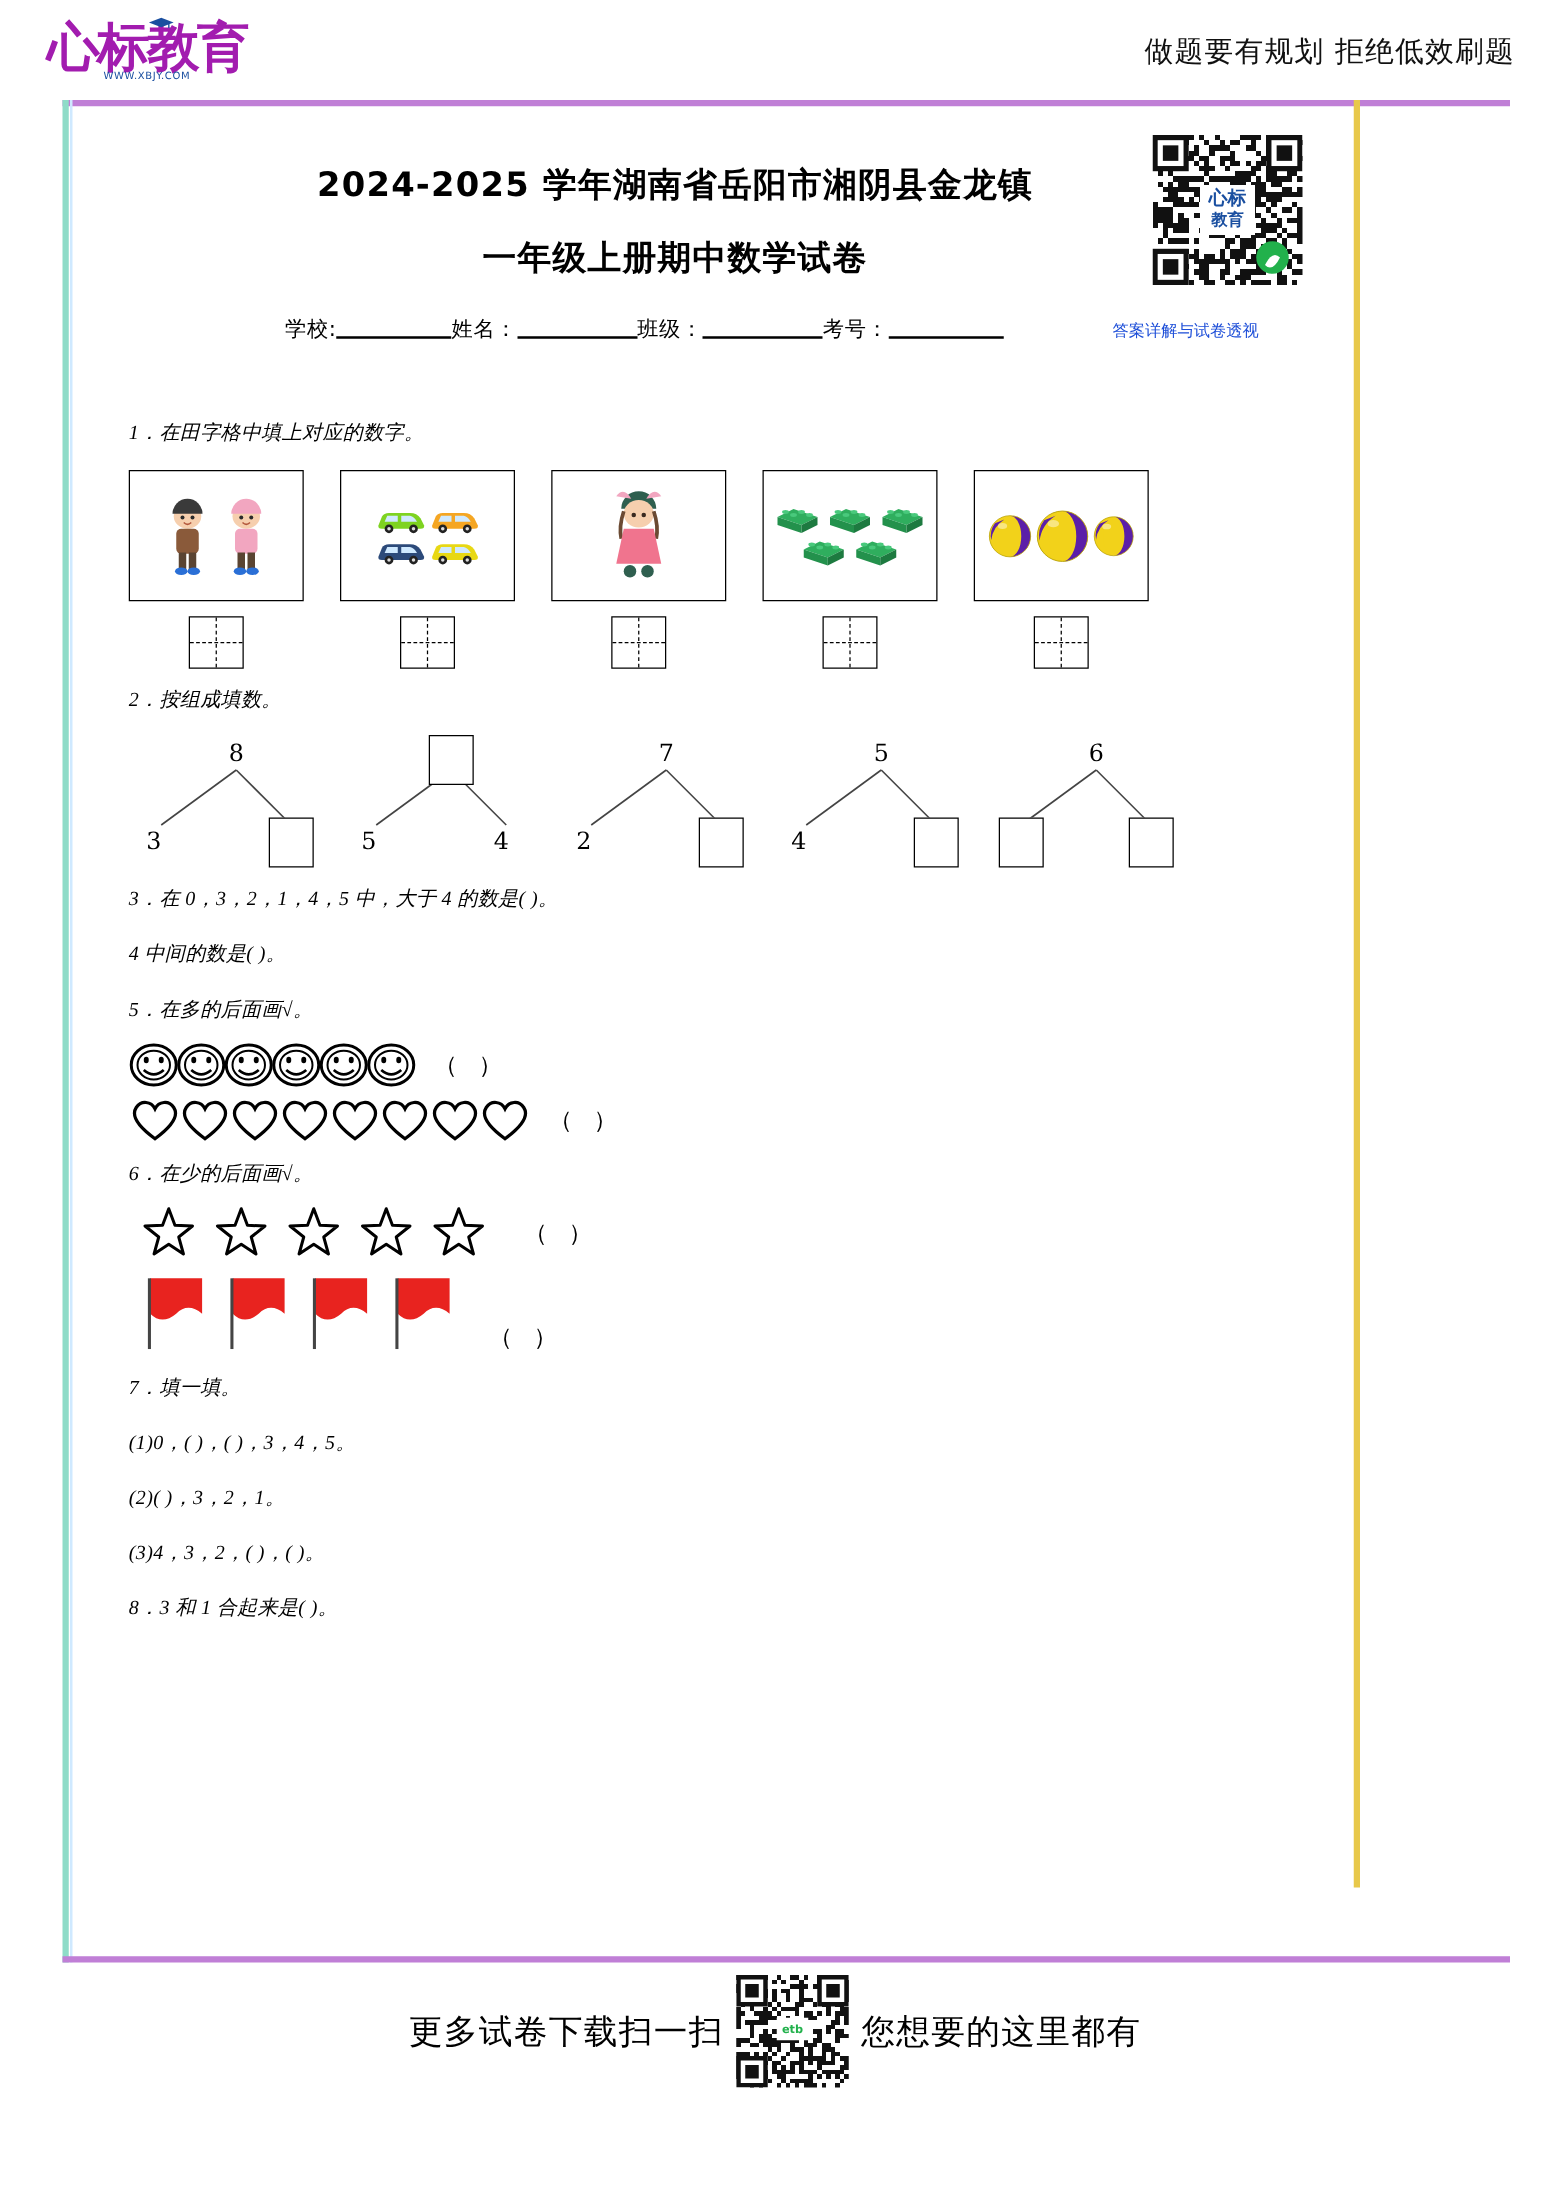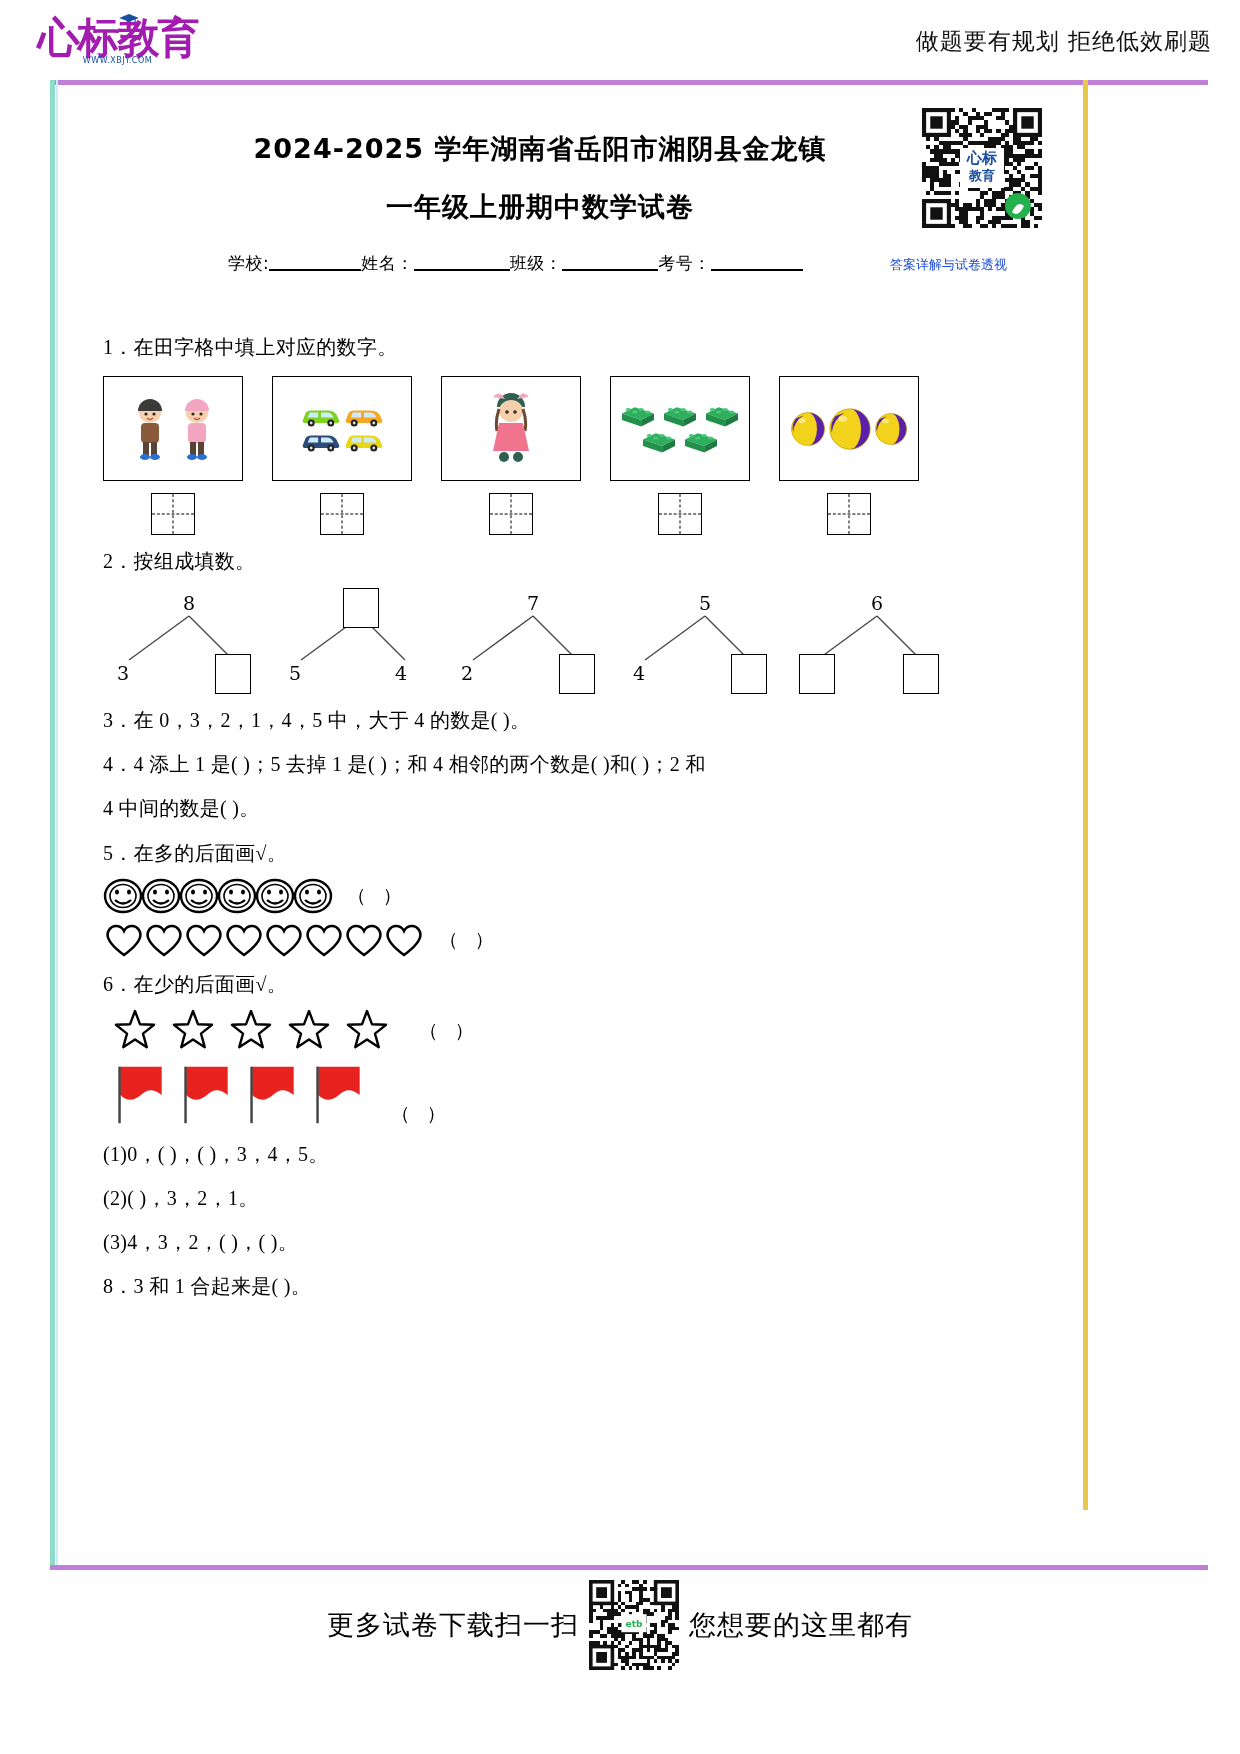--- a/index.html
+++ b/index.html
@@ -111,24 +111,25 @@
     position:absolute; left:103px; top:330px; width:960px;
   }
   .sec-head {
     font-family:"DejaVu Sans", sans-serif;
     font-weight:bold;
     font-size:20px;
     margin:0 0 14px 0;
     letter-spacing:1px;
   }
   .q {
-    font-size:20px;
+    font-size:16px;
     line-height:34px;
     margin:0 0 6px 0;
     letter-spacing:0.3px;
+    font-style:italic;
   }
   .q.spaced { margin-top:9px; }
   .ql { line-height:38px; }
 
   
   .pic-row { display:flex; gap:29px; margin:12px 0 0 0; }
   .pic-box {
     width:140px; height:105px;
     border:1.5px solid #000;
     background:#fff;
@@ -910,21 +911,20 @@
           <line x1="86" y1="2" x2="130" y2="46" stroke="#444" stroke-width="1.3"></line>
         </svg>
         <div class="top-val">6</div>
         <div class="legbox l"></div>
         <div class="legbox r"></div>
       </div>
     </div>
 
   <div class="q spaced ql">3．在 0，3，2，1，4，5 中，大于 4 的数是(            )。</div>
 
-  <div class="q ql">4．4 添上 1 是(            )；5 去掉 1 是(            )；和 4 相邻的两个数是(            )和(            )；2 和</div>
   <div class="q ql">4 中间的数是(            )。</div>
 
   <div class="q spaced">5．在多的后面画√。</div>
   <div class="shape-row">
     <span id="smileys" style="display:flex;">
         <svg width="40" height="36" viewBox="0 0 40 36" class="smiley">
           <ellipse cx="20" cy="18" rx="18" ry="16" fill="#fff" stroke="#000" stroke-width="2.4"></ellipse>
           <ellipse cx="20" cy="18" rx="13" ry="11.5" fill="none" stroke="#000" stroke-width="1.6"></ellipse>
           <ellipse cx="14" cy="14" rx="2" ry="2.6" fill="#000"></ellipse>
           <ellipse cx="26" cy="14" rx="2" ry="2.6" fill="#000"></ellipse>
@@ -1034,20 +1034,21 @@
           <rect x="6" y="6" width="2.6" height="60" fill="#444"></rect>
         </svg>
         <svg width="58" height="70" viewBox="0 0 58 70" class="flag">
           <path d="M8 6 L52 6 L52 36 Q40 26 30 36 Q18 46 8 36 Z" fill="#e8231f"></path>
           <rect x="6" y="6" width="2.6" height="60" fill="#444"></rect>
         </svg>
       </span>
     <span class="paren">（    ）</span>
   </div>
 
+  <div class="q spaced ql">7．填一填。</div>
   <div class="q ql">(1)0，(            )，(            )，3，4，5。</div>
   <div class="q ql">(2)(            )，3，2，1。</div>
   <div class="q ql">(3)4，3，2，(            )，(            )。</div>
 
   <div class="q ql">8．3 和 1 合起来是(            )。</div>
 </div>
 
 <div class="footer-line"></div>
 <div class="footer">
   <span class="footer-text">更多试卷下载扫一扫</span>

